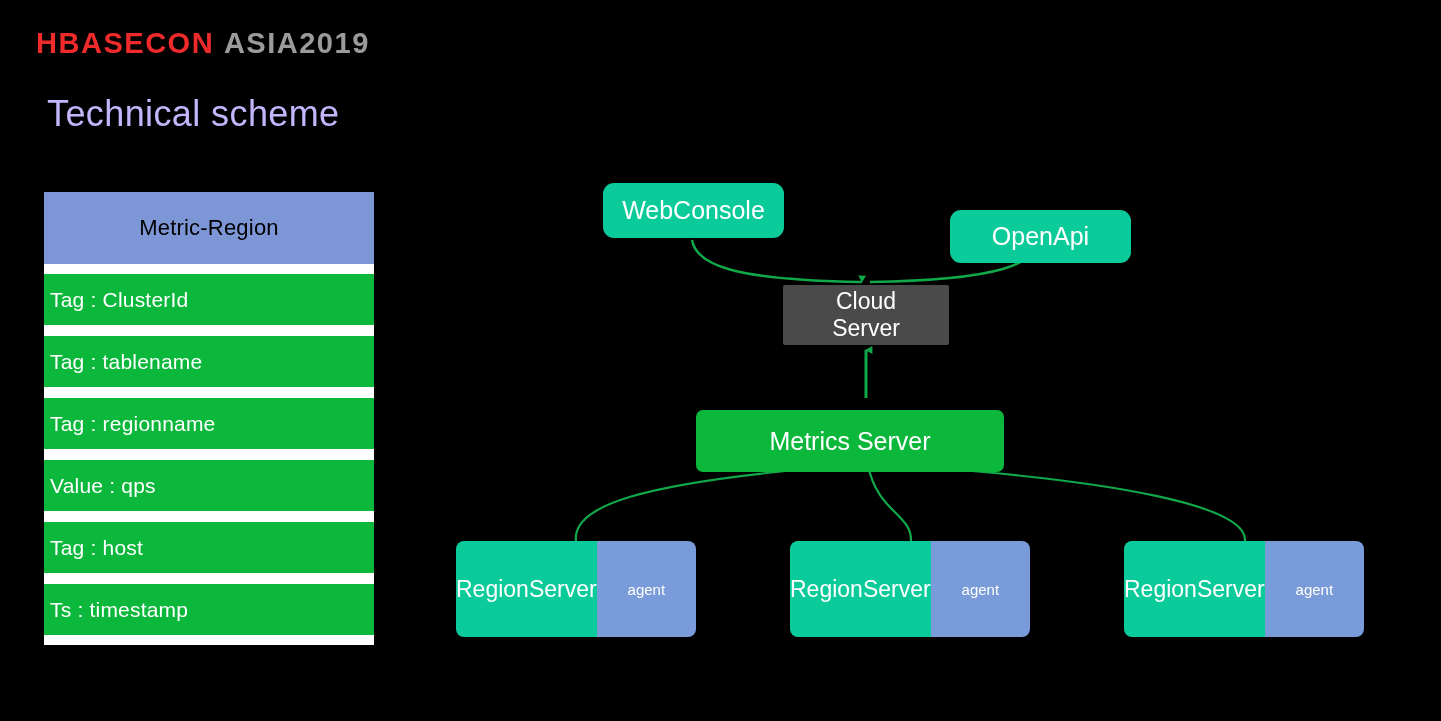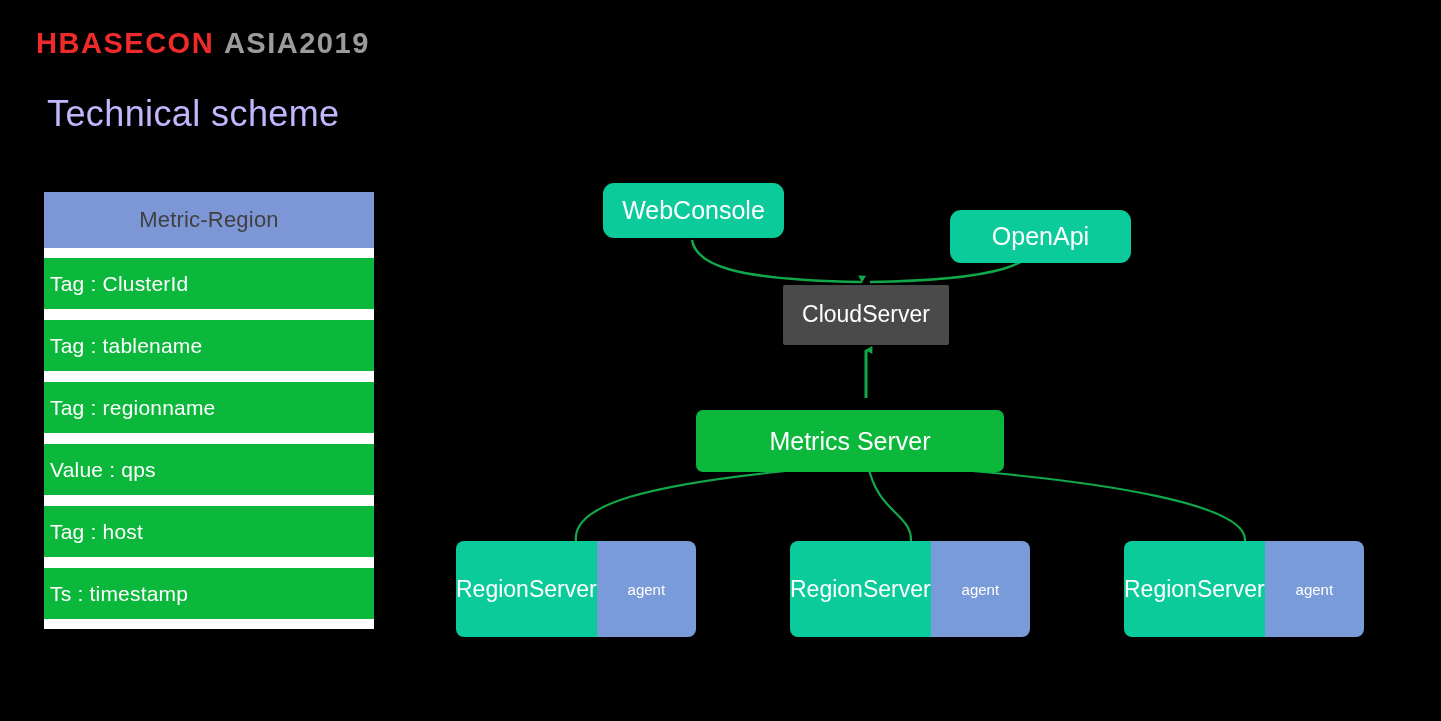--- a/index.html
+++ b/index.html
@@ -54,23 +54,23 @@
   #schema-table {
     position: absolute;
     left: 44px;
     top: 192px;
     width: 330px;
     background: #ffffff;
     padding: 0 0 10px 0;
     box-sizing: border-box;
   }
   #schema-table .schema-header {
-    height: 56px;
+    height: 72px;
     background: #7d97d6;
-    color: #404040;
+    color: #000000;
     font-size: 22px;
     display: flex;
     align-items: center;
     justify-content: center;
     letter-spacing: 0.2px;
   }
   #schema-table .schema-gap {
     height: 10px;
     background: #ffffff;
   }
@@ -124,20 +124,21 @@
   .node-green {
     background: #0cb83c;
     border-radius: 7px;
     font-size: 25px;
   }
   .node-gray {
     background: #4a4a4a;
     border-radius: 2px;
     font-size: 23px;
     line-height: 1.18;
+    flex-direction: column;
   }
 
   
   #node-webconsole { left: 173px; top: 23px; width: 181px; height: 55px; }
   #node-openapi    { left: 520px; top: 23px; width: 181px; height: 53px; margin-top: 27px; }
   #node-cloudmonitor { left: 353px; top: 125px; width: 166px; height: 60px; }
   #node-metricsserver { left: 266px; top: 238px; width: 308px; height: 62px; margin-top: 12px; }
 
   .rs-node {
     position: absolute;

